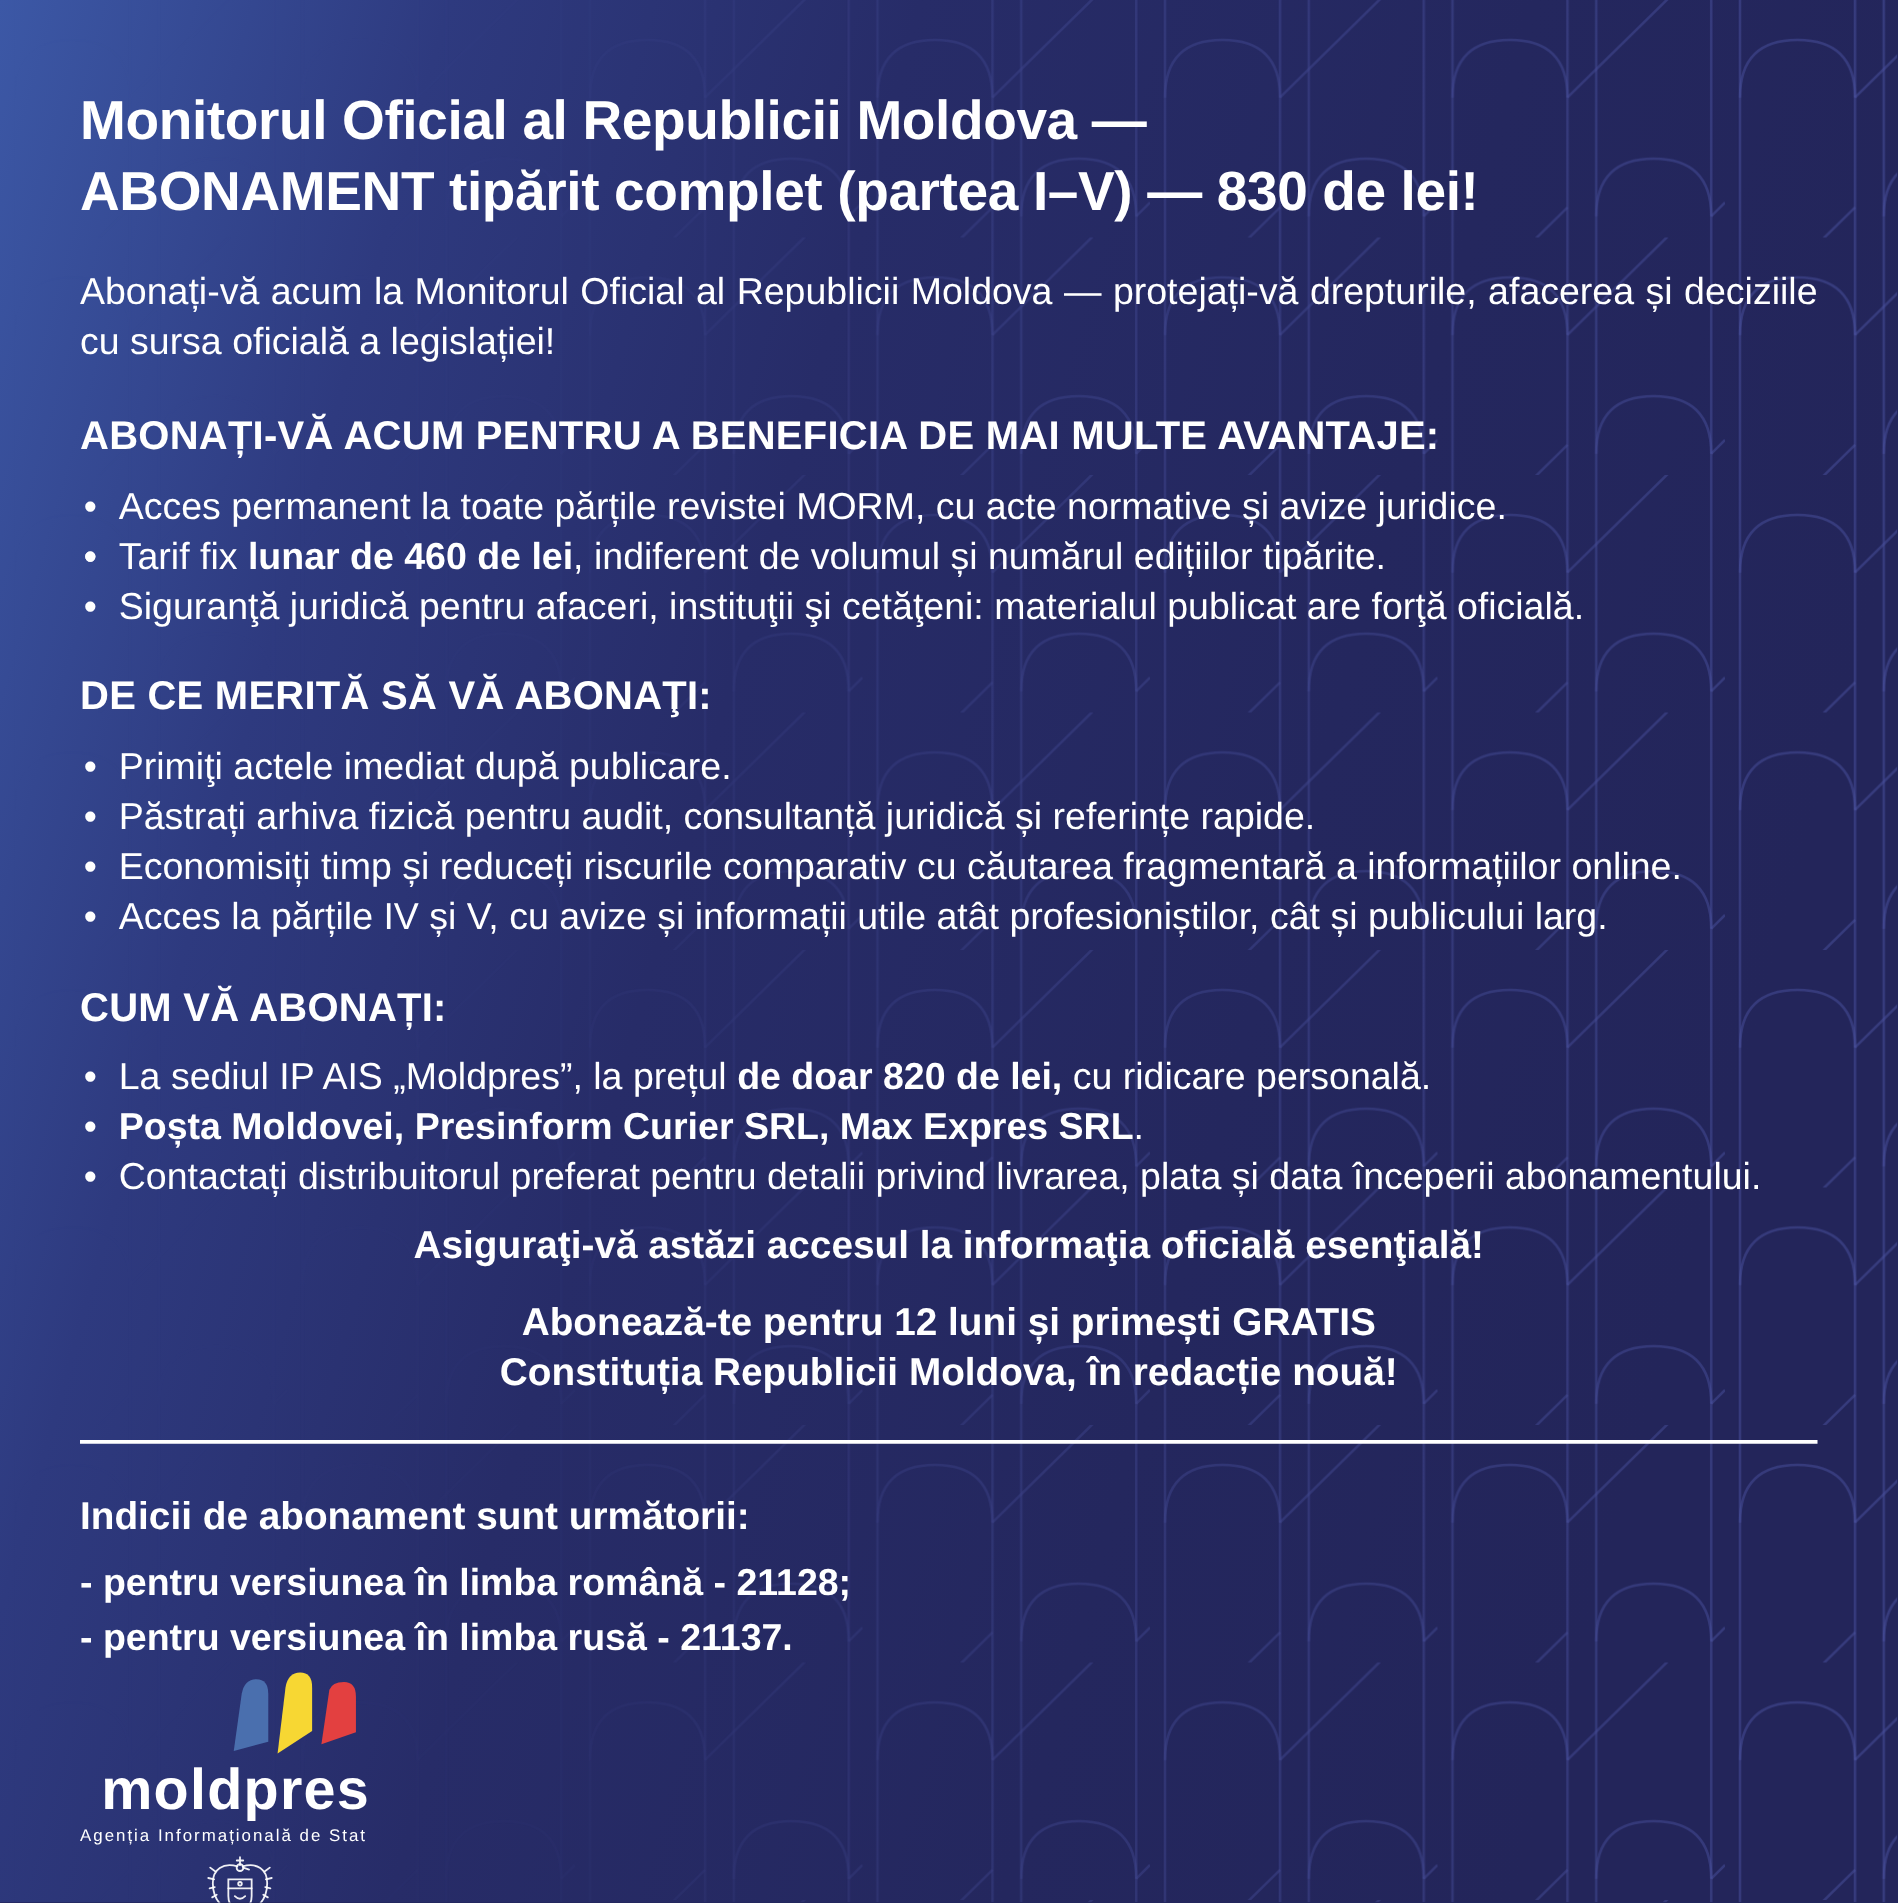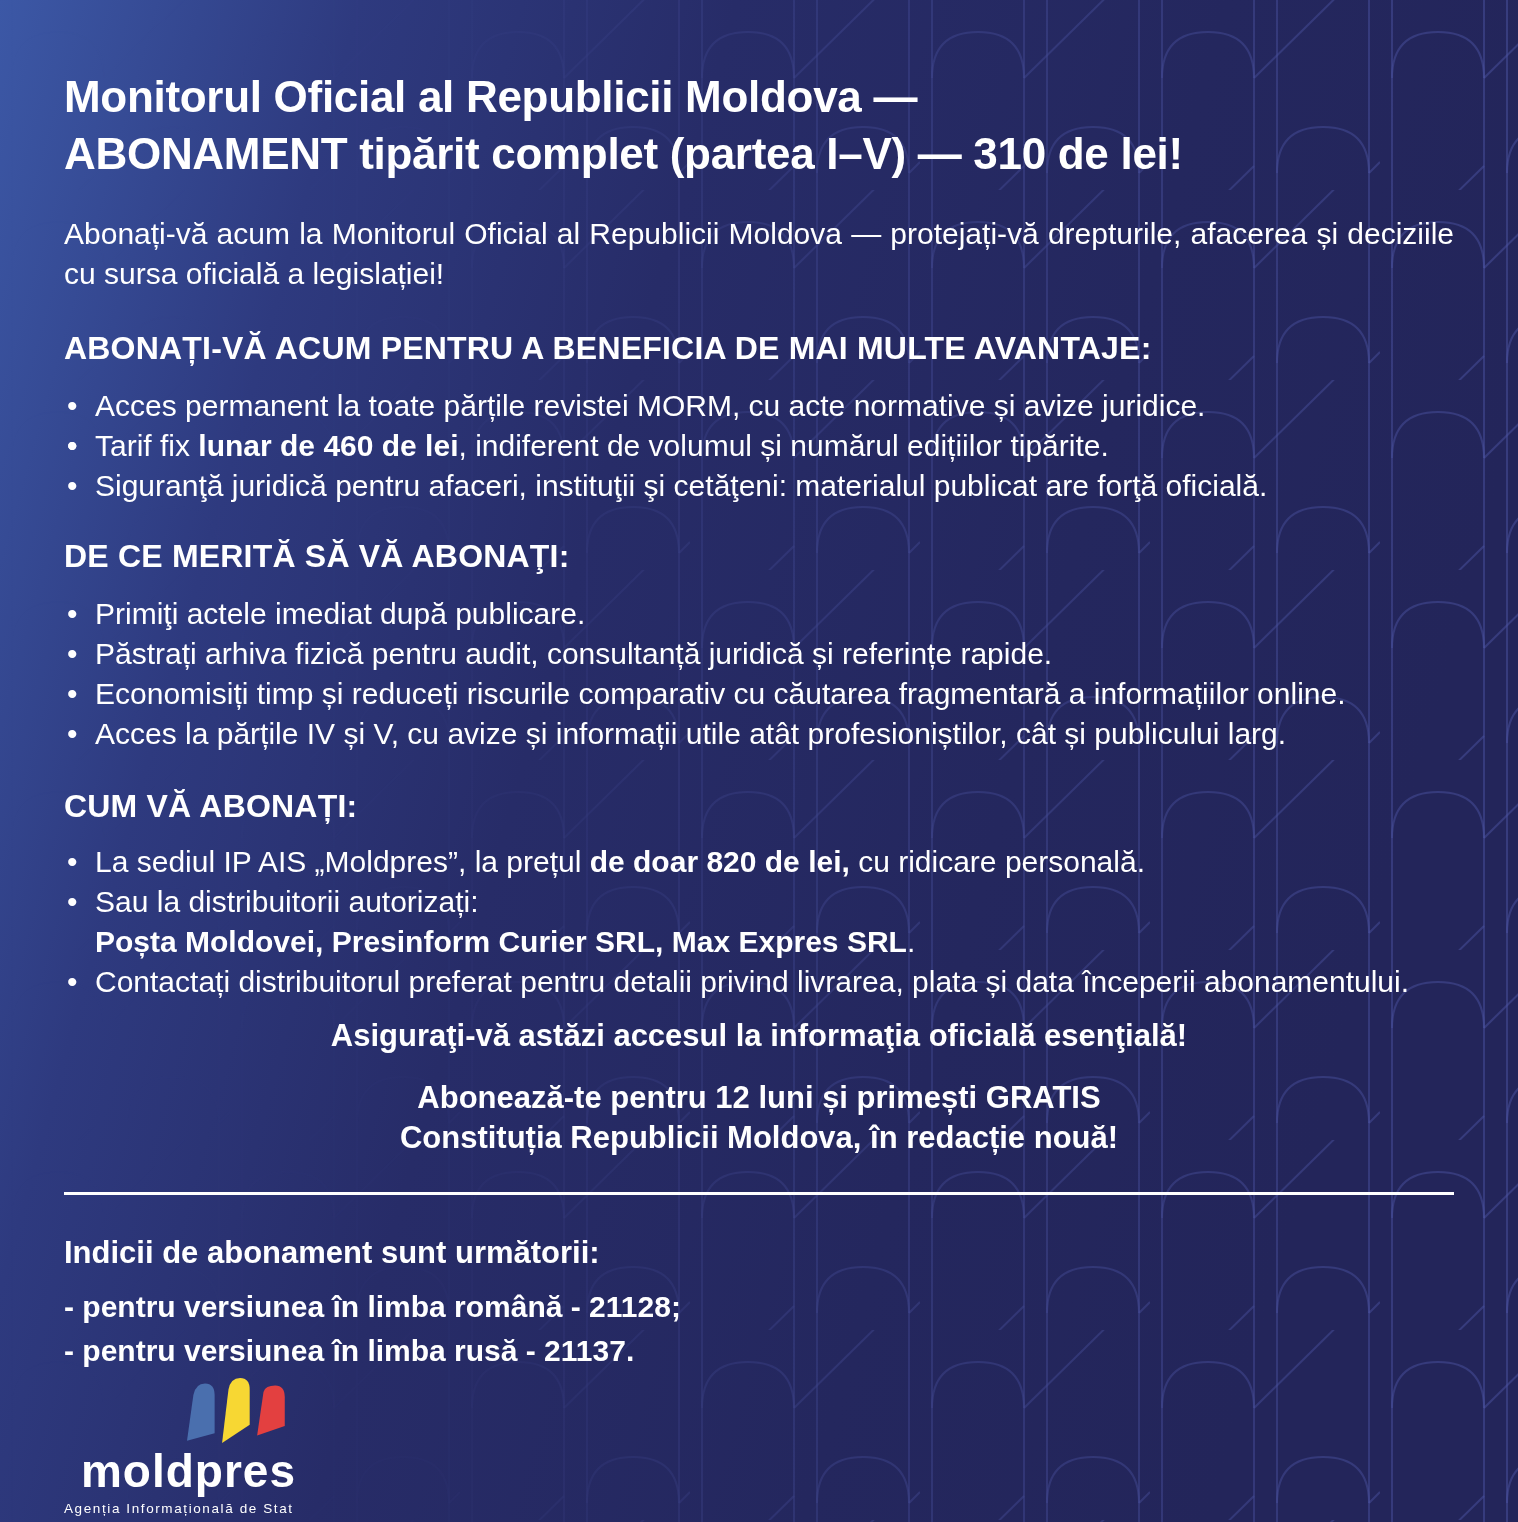--- a/index.html
+++ b/index.html
@@ -108,21 +108,21 @@
     </pattern>
   </defs>
   <rect x="0" y="0" width="1518" height="1522" fill="url(#bgGrad)"></rect>
   <rect x="0" y="0" width="1518" height="1522" fill="url(#arches)" mask="url(#patMask)"></rect>
 </svg>
 
 <div class="page">
 
   <h1 class="title">
     <span>Monitorul Oficial al Republicii Moldova —</span><br>
-    <span>ABONAMENT tipărit complet (partea I–V) — 310 de lei!</span>
+    <span>ABONAMENT tipărit complet (partea I–V) — 830 de lei!</span>
   </h1>
 
   <p class="intro">Abonați-vă acum la Monitorul Oficial al Republicii Moldova — protejați-vă drepturile, afacerea și deciziile cu sursa oficială a legislației!</p>
 
   <h2 class="section-heading mt-a">ABONAȚI-VĂ ACUM PENTRU A BENEFICIA DE MAI MULTE AVANTAJE:</h2>
   <ul class="bullets">
     <li>
       <span class="dot">•</span>
       <span>Acces permanent la toate părțile revistei MORM, cu acte normative și avize juridice.</span>
     </li>
@@ -160,21 +160,20 @@
   </ul>
 
   <h2 class="section-heading mt-c">CUM VĂ ABONAȚI:</h2>
   <ul class="bullets tight">
     <li>
       <span class="dot">•</span>
       <span>La sediul IP AIS „Moldpres”, la prețul </span><b>de doar 820 de lei,</b><span> cu ridicare personală.</span>
     </li>
     <li>
       <span class="dot">•</span>
-      <span>Sau la distribuitorii autorizați:</span>
       <span class="cont-line"><b>Poșta Moldovei, Presinform Curier SRL, Max Expres SRL</b><span>.</span></span>
     </li>
     <li class="justify">
       <span class="dot">•</span>
       <span>Contactați distribuitorul preferat pentru detalii privind livrarea, plata și data începerii abonamentului.</span>
     </li>
   </ul>
 
   <div class="center-block">
     <p>Asiguraţi-vă astăzi accesul la informaţia oficială esenţială!</p>

